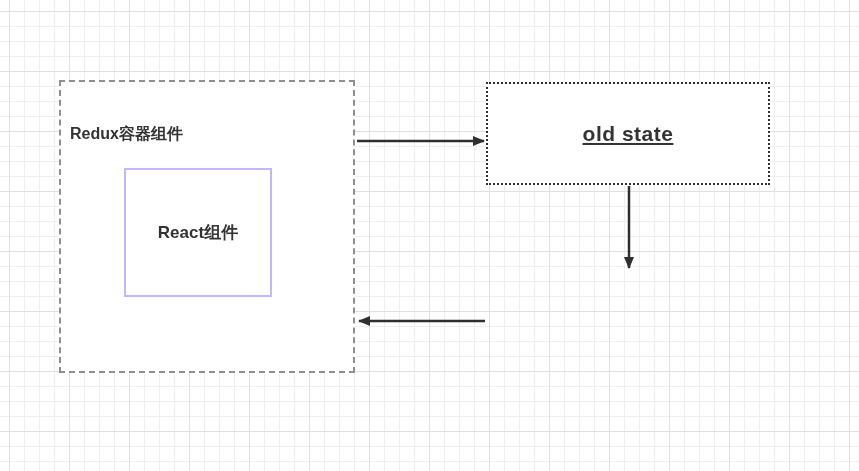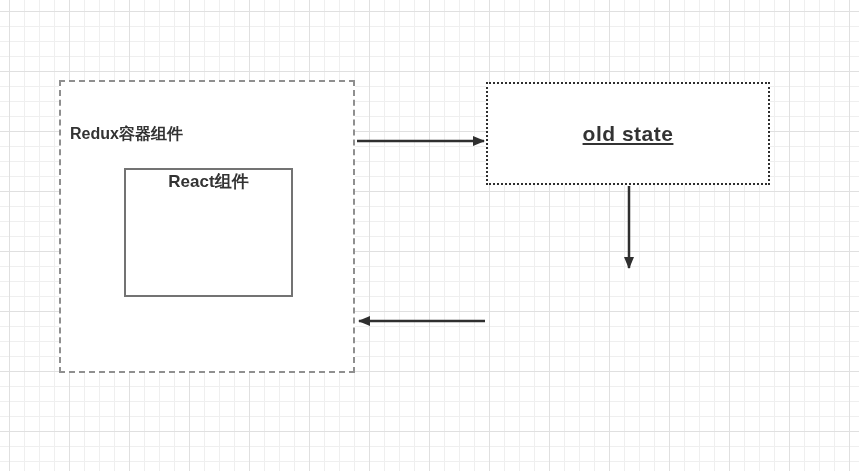--- a/index.html
+++ b/index.html
@@ -45,25 +45,25 @@
     top: 10px;
     font-size: 16px;
     font-weight: bold;
     color: #333333;
     white-space: nowrap;
     margin-top: 32px;
   }
   .box.solid-box {
     left: 63px;   
     top: 86px;    
-    width: 169px;
+    width: 148px;
     height: 129px;
-    border: 2px solid #737373;
+    border: 2px solid #c4b5fd;
     display: flex;
-    align-items: flex-start;
+    align-items: center;
     justify-content: center;
   }
   .inner-label {
     font-size: 17px;
     font-weight: bold;
     color: #333333;
   }
   .box.dotted-box {
     width: 284px;
     height: 103px;

